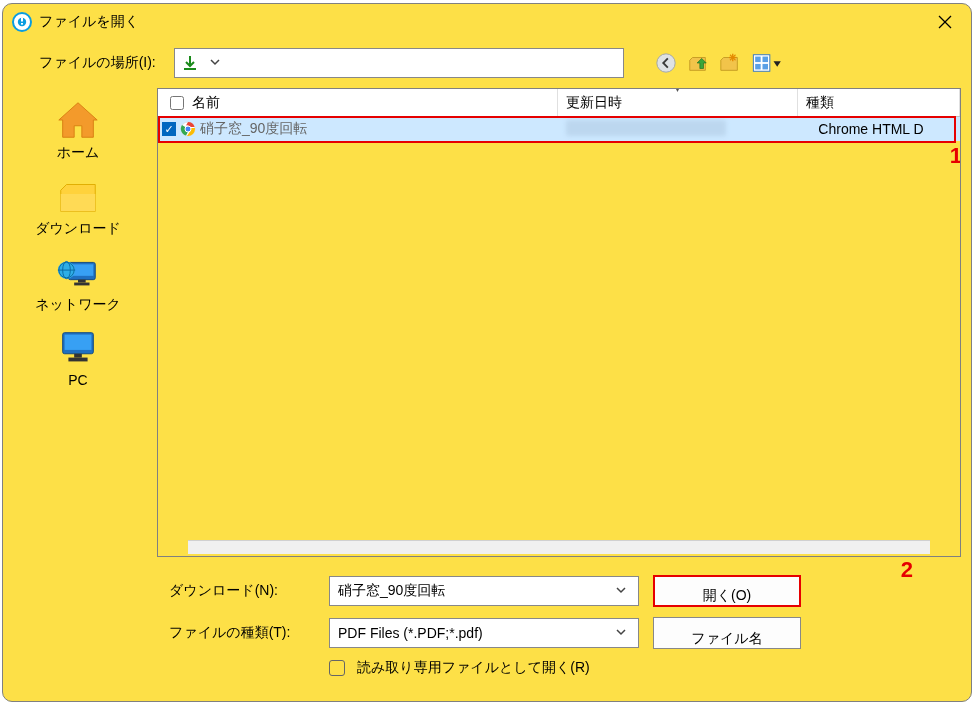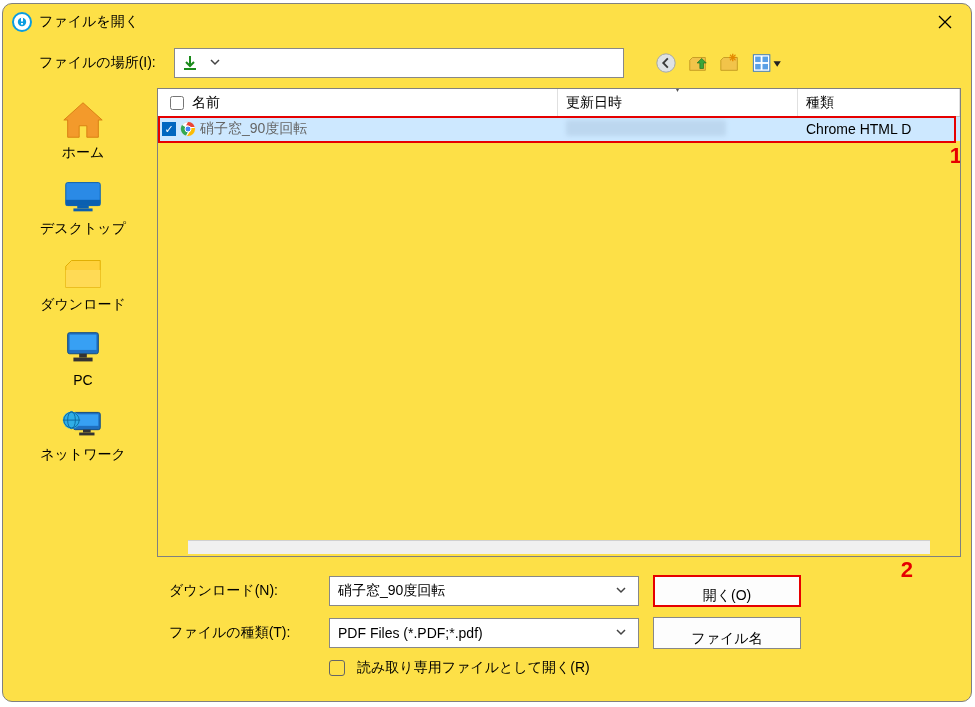--- a/index.html
+++ b/index.html
@@ -73,21 +73,21 @@
     flex: 1;
     display: flex;
     padding: 0 10px 10px 10px;
     gap: 4px;
   }
 
   .places {
     width: 140px;
     display: flex;
     flex-direction: column;
-    align-items: center;
+    align-items: flex-start;
     padding-top: 4px;
   }
   .place {
     width: 130px;
     text-align: center;
     padding: 6px 0 4px 0;
     margin-bottom: 2px;
     cursor: pointer;
   }
   .place .place-icon { width: 46px; height: 44px; margin: 0 auto 2px; display: flex; align-items: center; justify-content: center; }
@@ -130,21 +130,21 @@
     font-size: 14px;
     background: #cde8ff;
     position: relative;
   }
   .file-row .c-name { flex: 0 0 400px; display: flex; align-items: center; padding-left: 4px; gap: 4px; color: #666; }
   .file-row .c-date { flex: 0 0 240px; padding-left: 8px; }
   .file-row .c-date .blur {
     display: inline-block; width: 160px; height: 16px;
     background: #bcd7ef; filter: blur(2px); border-radius: 2px;
   }
-  .file-row .c-type { flex: 1; padding-left: 8px; text-align: left; padding-right: 24px; }
+  .file-row .c-type { flex: 1; padding-left: 8px; text-align: center; padding-right: 24px; }
   .file-row .cb-ck {
     width: 14px; height: 14px;
     background: #0067c0;
     display: inline-flex; align-items: center; justify-content: center;
     color: #fff; font-size: 11px; line-height: 1;
   }
   .file-row .chrome-ico { width: 16px; height: 16px; display: inline-flex; }
 
   .red-frame {
     border: 2px solid #e60000;
@@ -306,68 +306,57 @@
 
       <div class="place">
         <div class="place-icon">
           <svg viewBox="0 0 48 44" width="46" height="44">
             <polygon points="24,4 44,22 40,22 40,40 28,40 28,28 20,28 20,40 8,40 8,22 4,22" fill="#f39a2b" stroke="#d87f12" stroke-width="1"></polygon>
           </svg>
         </div>
         <div class="place-label">ホーム</div>
       </div>
 
-      <div class="place">
-        <div class="place-icon">
-          <svg viewBox="0 0 48 44" width="46" height="44">
-            <rect x="6" y="8" width="36" height="24" rx="2" fill="#2a8ae6" stroke="#0a5fb0"></rect>
-            <rect x="6" y="26" width="36" height="6" fill="#0a5fb0"></rect>
-            <rect x="18" y="32" width="12" height="3" fill="#0a5fb0"></rect>
-            <rect x="14" y="35" width="20" height="3" fill="#0a5fb0"></rect>
-          </svg>
-        </div>
-        <div class="place-label">デスクトップ</div>
-      </div>
 
       <div class="place">
         <div class="place-icon">
           <svg viewBox="0 0 48 44" width="46" height="44">
             <path d="M6 16 L12 10 H42 V38 H6 Z" fill="#ffd23c" stroke="#e0ac00"></path>
             <path d="M6 20 H42 V38 H6 Z" fill="#ffda55"></path>
           </svg>
         </div>
         <div class="place-label">ダウンロード</div>
-      </div>
-
-      <div class="place">
-        <div class="place-icon">
-          <svg viewBox="0 0 48 44" width="46" height="44">
-            <rect x="8" y="6" width="32" height="22" rx="2" fill="#1f6fc0" stroke="#104a84"></rect>
-            <rect x="10" y="8" width="28" height="16" fill="#37a0f4"></rect>
-            <rect x="20" y="28" width="8" height="4" fill="#333"></rect>
-            <rect x="14" y="32" width="20" height="4" fill="#333"></rect>
-          </svg>
-        </div>
-        <div class="place-label">PC</div>
       </div>
 
       <div class="place">
         <div class="place-icon">
           <svg viewBox="0 0 48 44" width="46" height="44">
             <rect x="14" y="12" width="28" height="18" rx="2" fill="#1f6fc0" stroke="#104a84"></rect>
             <rect x="16" y="14" width="24" height="12" fill="#37a0f4"></rect>
             <rect x="24" y="30" width="8" height="3" fill="#333"></rect>
             <rect x="20" y="33" width="16" height="3" fill="#333"></rect>
             <circle cx="12" cy="20" r="9" fill="#2faee6"></circle>
             <path d="M4 20 a8 8 0 0 1 16 0 a8 8 0 0 1 -16 0" fill="none" stroke="#0a6aa3" stroke-width="1"></path>
             <ellipse cx="12" cy="20" rx="4" ry="9" fill="none" stroke="#0a6aa3" stroke-width="1"></ellipse>
             <line x1="3" y1="20" x2="21" y2="20" stroke="#0a6aa3" stroke-width="1"></line>
           </svg>
         </div>
         <div class="place-label">ネットワーク</div>
+      </div>
+
+      <div class="place">
+        <div class="place-icon">
+          <svg viewBox="0 0 48 44" width="46" height="44">
+            <rect x="8" y="6" width="32" height="22" rx="2" fill="#1f6fc0" stroke="#104a84"></rect>
+            <rect x="10" y="8" width="28" height="16" fill="#37a0f4"></rect>
+            <rect x="20" y="28" width="8" height="4" fill="#333"></rect>
+            <rect x="14" y="32" width="20" height="4" fill="#333"></rect>
+          </svg>
+        </div>
+        <div class="place-label">PC</div>
       </div>
 
     </div>
 
     <div class="files-and-bottom">
 
       <div class="file-list-wrap">
 
         <div class="file-header">
           <div class="hcell name">

